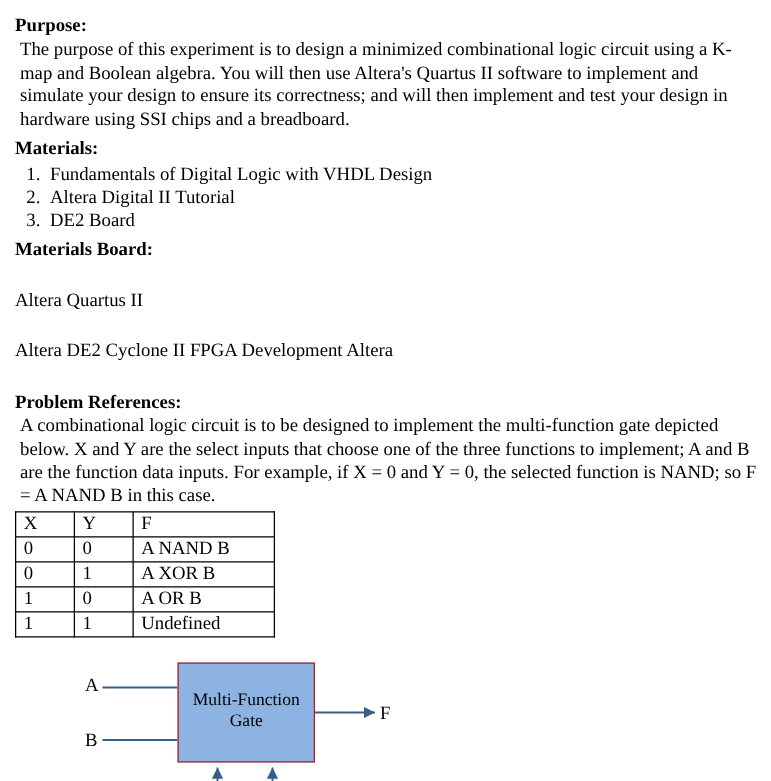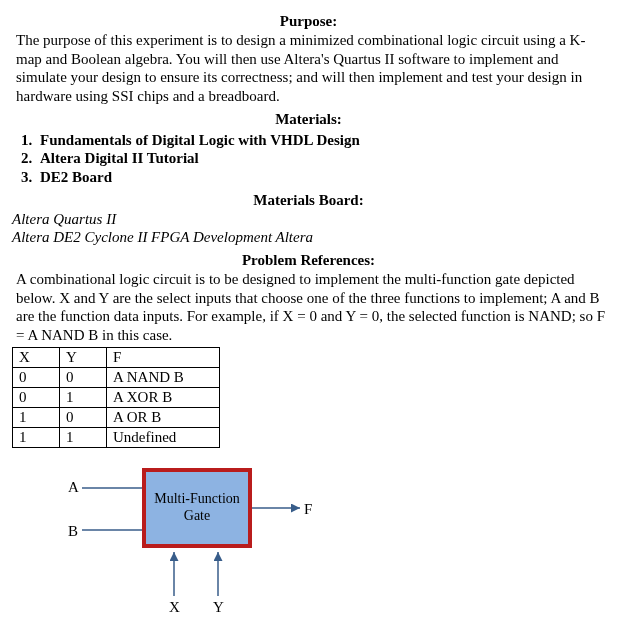--- a/index.html
+++ b/index.html
@@ -9,37 +9,34 @@
     background: #fff;
     margin: 0;
     padding: 8px 12px;
     width: 617px;
     box-sizing: border-box;
     line-height: 1.25;
   }
   .section-heading {
     font-weight: bold;
     margin-top: 4px;
-    text-align: center;
   }
   .para {
     margin: 0 0 2px 4px;
   }
   ol.references {
     margin: 2px 0 2px 24px;
     padding: 0;
   }
   ol.references li {
     margin: 0;
     padding-left: 4px;
-    font-weight: bold;
   }
   .material-line {
-    margin: 0 0;
-    font-style: italic;
+    margin: 22px 0;
   }
   table.truth {
     border-collapse: collapse;
     margin-top: 2px;
     margin-bottom: 10px;
   }
   table.truth td, table.truth th {
     border: 1px solid #000;
     padding: 0 6px;
     font-weight: normal;
@@ -57,21 +54,21 @@
     height: 165px;
     margin-left: 26px;
   }
   .gate-box {
     position: absolute;
     left: 104px;
     top: 10px;
     width: 110px;
     height: 80px;
     background: #8db3e2;
-    border: 4px solid #b91c1c;
+    border: 1px solid #b91c1c;
     box-sizing: border-box;
     display: flex;
     align-items: center;
     justify-content: center;
     text-align: center;
     font-size: 14px;
     line-height: 1.2;
   }
   .label-a {
     position: absolute;

